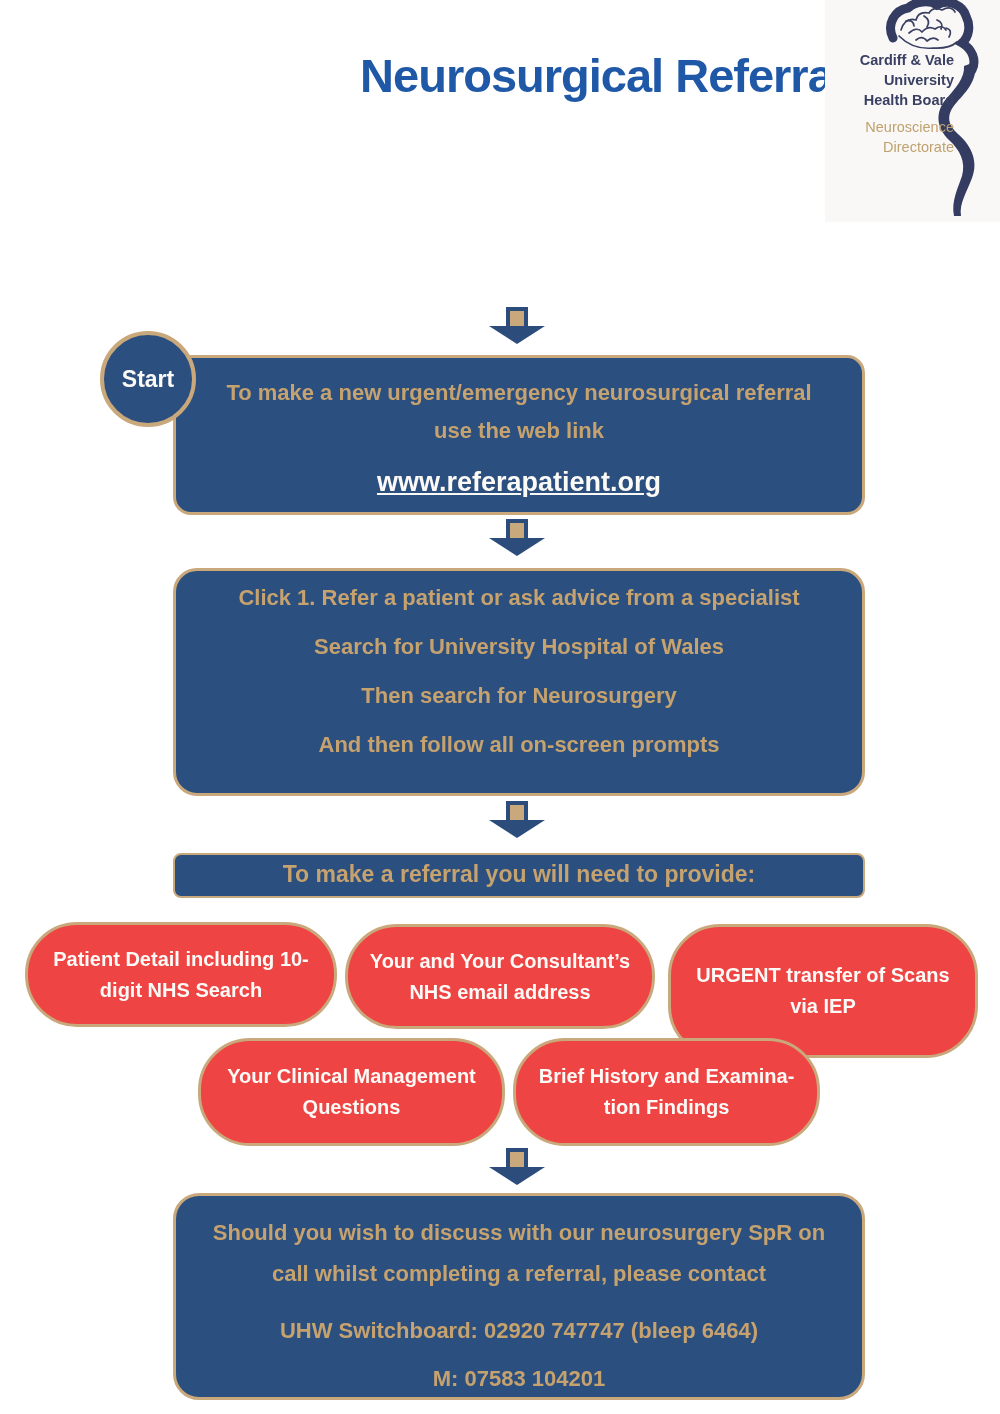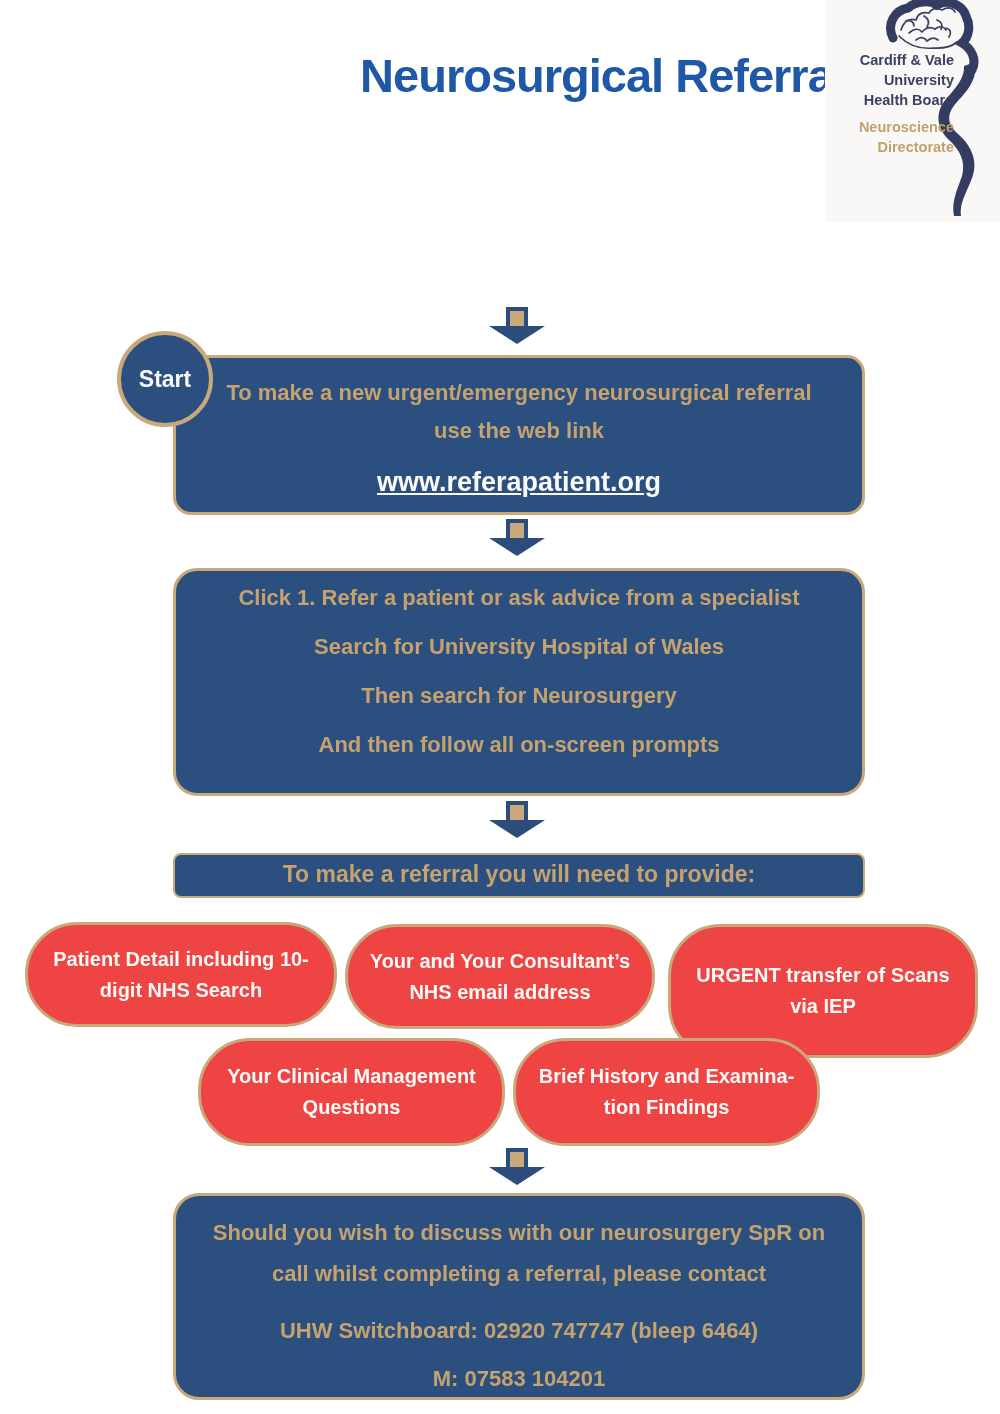--- a/index.html
+++ b/index.html
@@ -11,21 +11,21 @@
   .page-title {
     position:absolute; left:110px; top:48px; width:760px;
     text-align:right; font-size:47px; font-weight:bold;
     color:#2058A8; letter-spacing:-1px;
   }
   
   .logo { position:absolute; right:0; top:0; width:175px; height:222px; background:#faf8f6; }
   .logo svg { position:absolute; right:0; top:0; }
   .logo-text { position:absolute; right:46px; top:50px; text-align:right; line-height:20px; }
   .logo-org  { font-size:14.5px; font-weight:bold; color:#3A4063; }
-  .logo-dept { font-size:14.5px; font-weight:bold; color:#BFA26E; margin-top:7px; line-height:20px; }
+  .logo-dept { font-size:14.5px; font-weight:normal; color:#BFA26E; margin-top:7px; line-height:20px; }
   
   .bigbox {
     position:absolute; left:173px; width:692px;
     background:#2B4F7F; border:3px solid #C9A87C; border-radius:18px;
     color:#C6A26F; font-weight:bold; text-align:center;
   }
   .tan-line  { color:#C6A26F; font-size:22px; line-height:41px; white-space:nowrap; }
   .white-txt { color:#FCFAF7; }
   #intro-box { top:182px; height:121px; padding-top:13px; border-radius:16px; }
   #weblink-box { top:355px; height:160px; padding-top:16px; }
@@ -39,21 +39,21 @@
   #provide-banner {
     top:853px; height:45px; border-radius:8px; border-width:2px;
     font-size:23px; line-height:39px; white-space:nowrap;
   }
   #contact-box { top:1193px; height:207px; padding-top:16px; border-radius:26px; }
   #contact-box .tan-line { line-height:41px; }
   #contact-box .phone1 { margin-top:14px; line-height:46px; }
   #contact-box .phone2 { margin-top:2px;  line-height:46px; }
   
   .start-badge {
-    position:absolute; left:117px; top:331px; width:96px; height:96px;
+    position:absolute; left:100px; top:331px; width:96px; height:96px;
     border-radius:50%; background:#2B4F7F; border:4px solid #C9A87C;
     display:flex; align-items:center; justify-content:center;
     color:#FCFAF7; font-size:23px; font-weight:bold; z-index:2;
   }
   
   .pill {
     position:absolute; background:#ef4444; border:3px solid #C9A87C;
     border-radius:52px; color:#FCFAF7; font-size:20px; font-weight:bold;
     text-align:center; line-height:31px;
     display:flex; flex-direction:column; justify-content:center;

